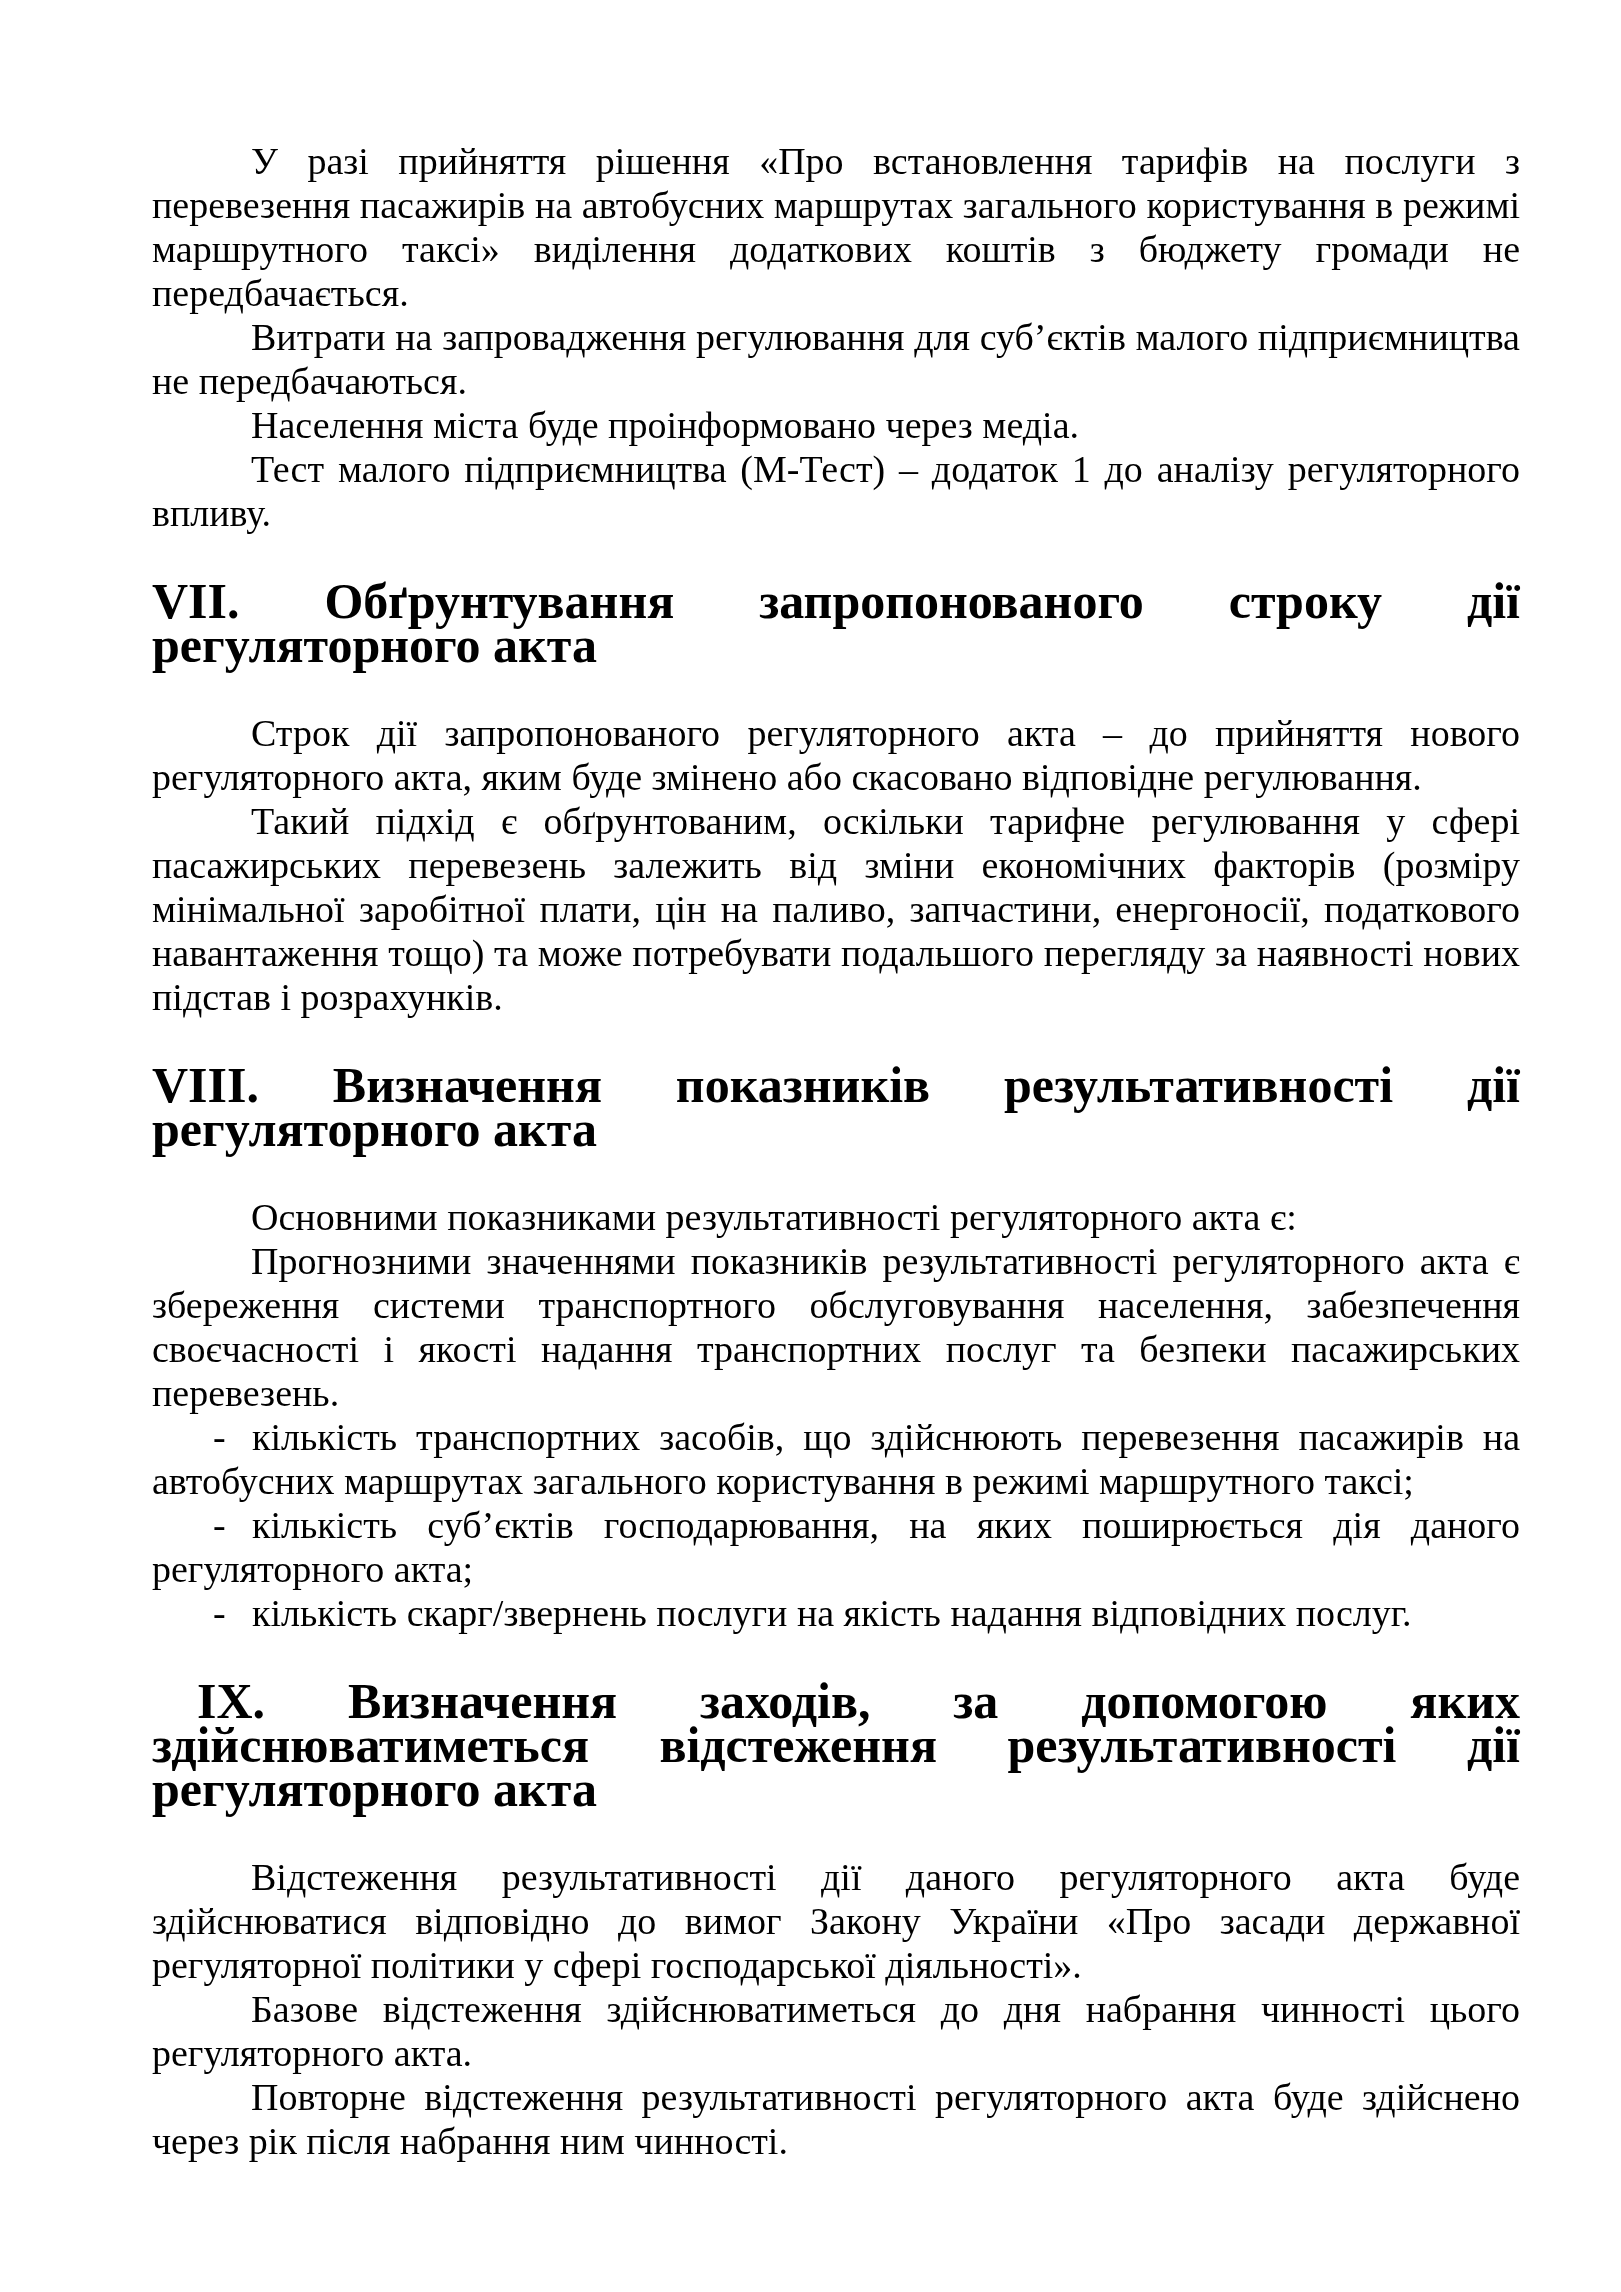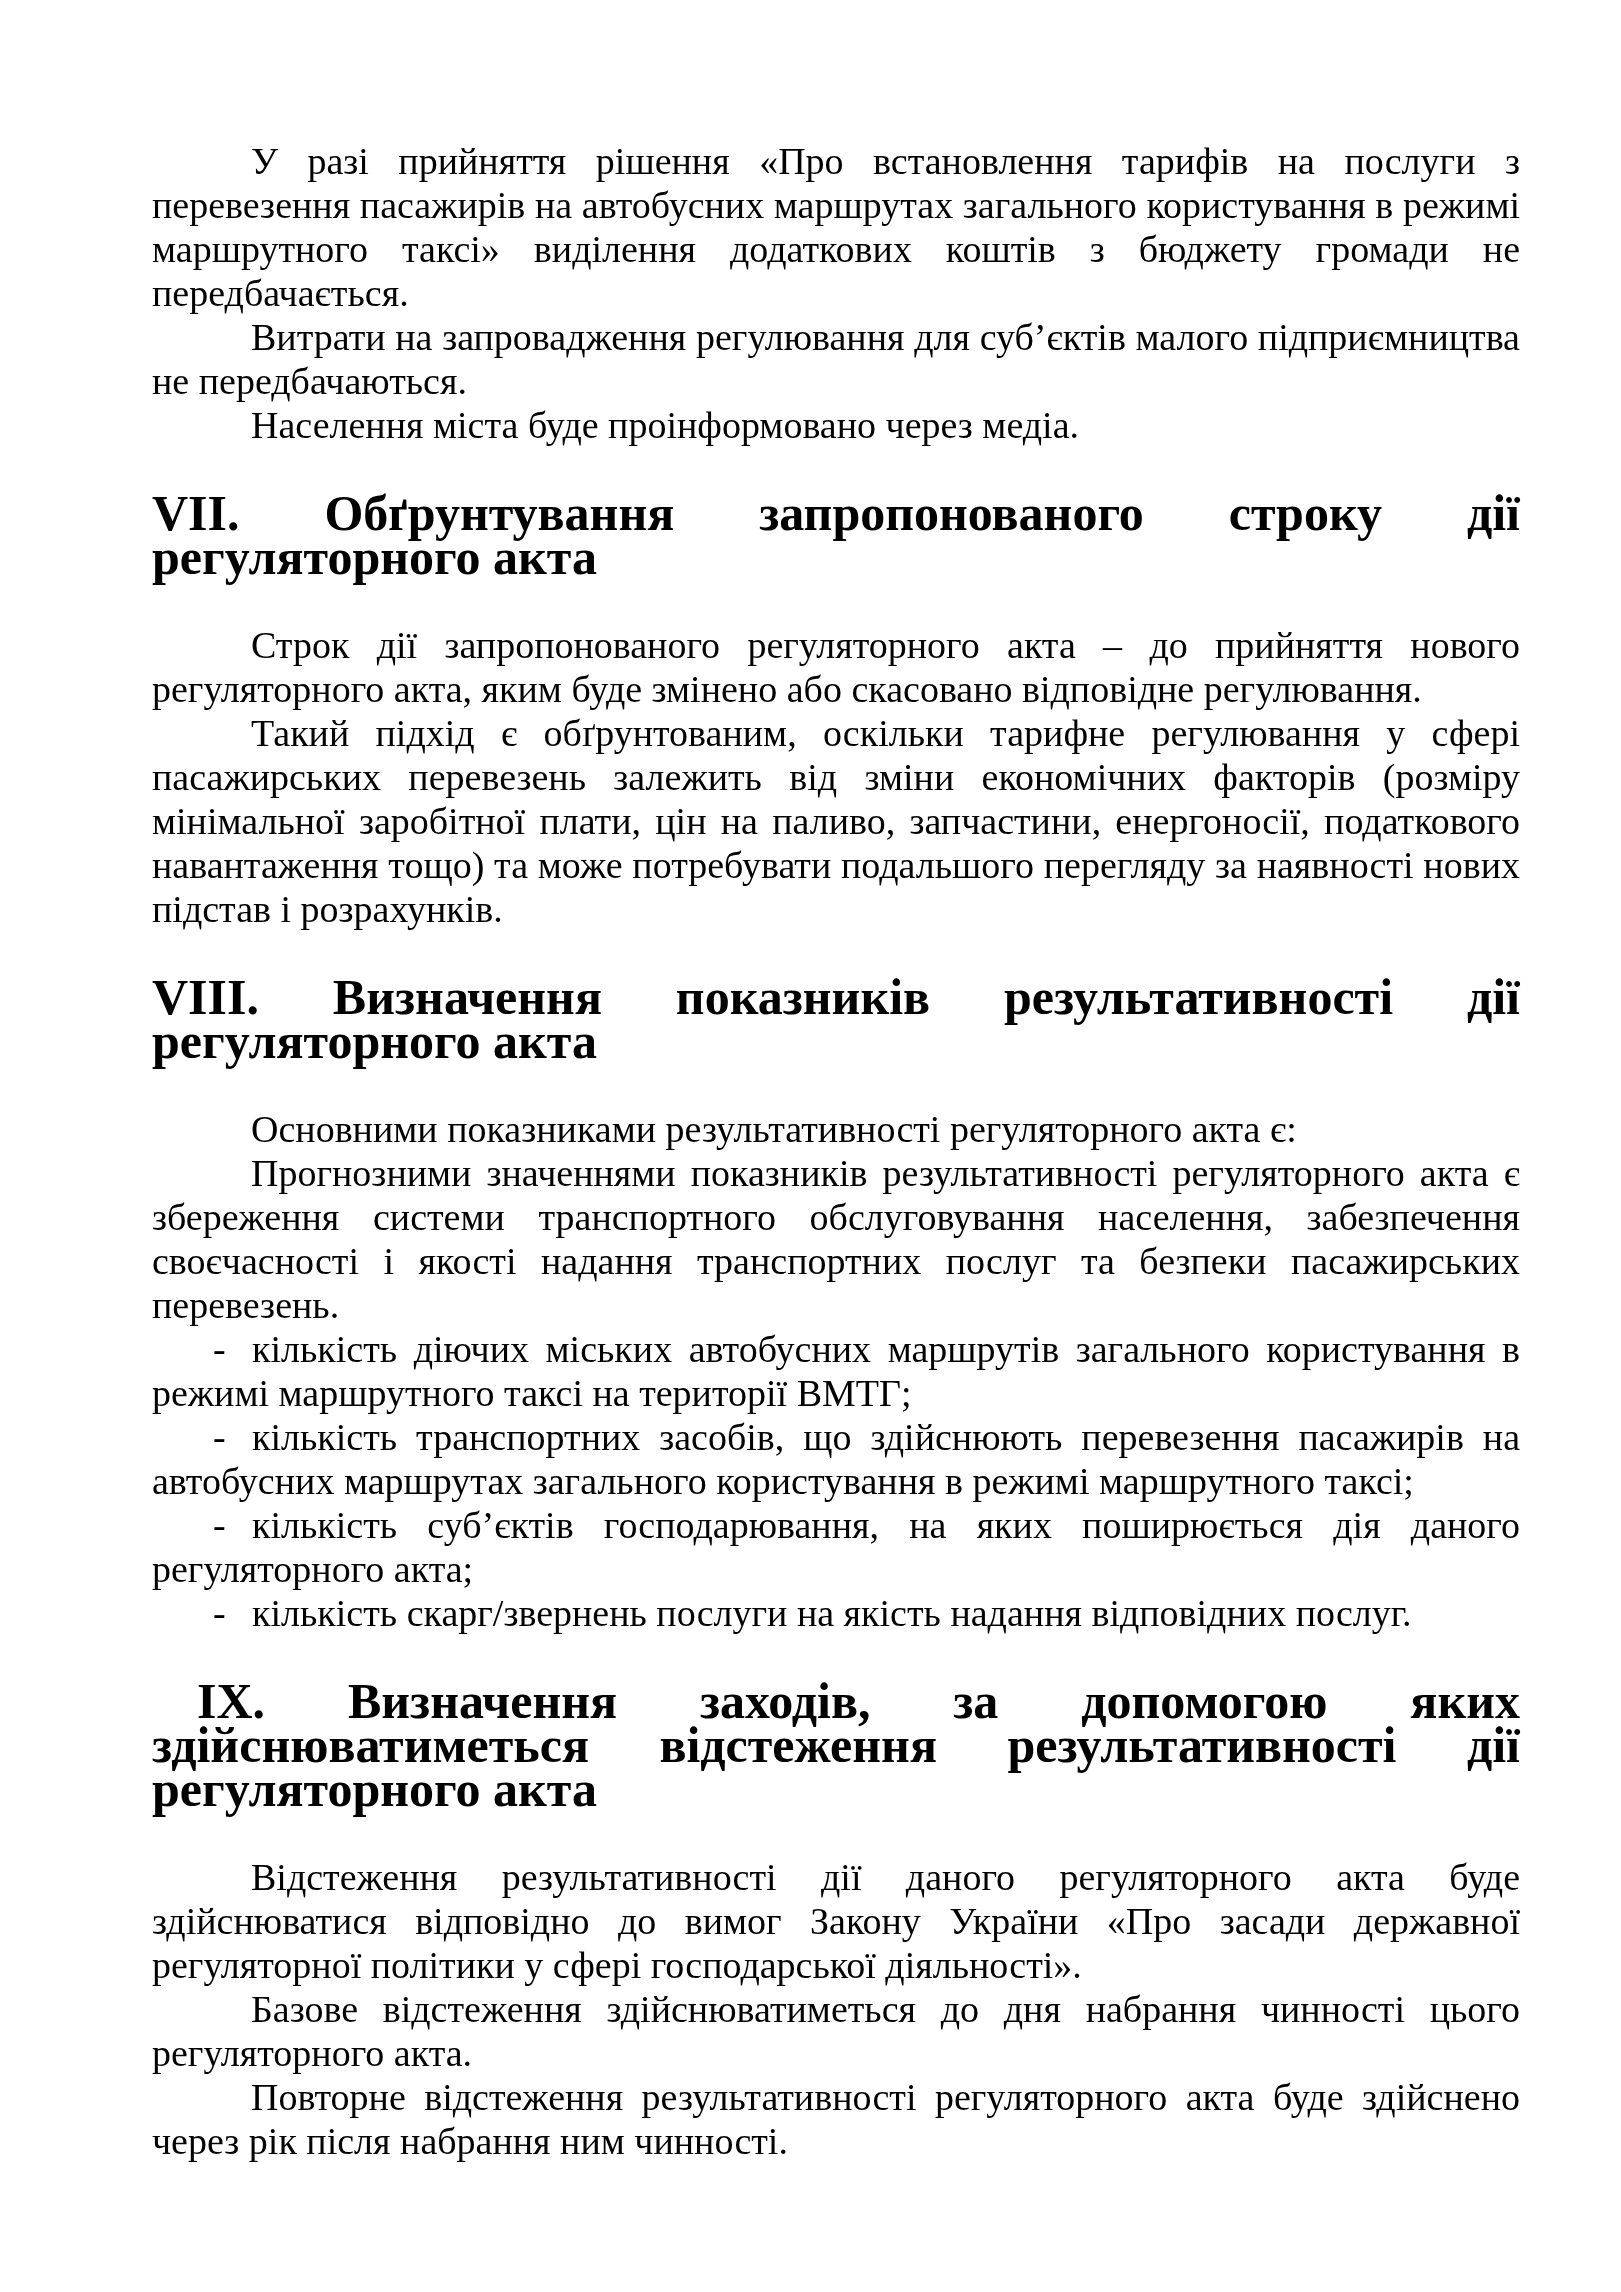--- a/index.html
+++ b/index.html
@@ -52,32 +52,32 @@
   }
 </style>
 </head>
 <body>
 
 <div class="page">
 
   <p class="para first-indent">У разі прийняття рішення «Про встановлення тарифів на послуги з перевезення пасажирів на автобусних маршрутах загального користування в режимі маршрутного таксі» виділення додаткових коштів з бюджету громади не передбачається.</p>
   <p class="para first-indent">Витрати на запровадження регулювання для суб’єктів малого підприємництва не передбачаються.</p>
   <p class="para first-indent">Населення міста буде проінформовано через медіа.</p>
+  <p class="para first-indent">Тест малого підприємництва (М-Тест) – додаток 1 до аналізу регуляторного впливу.</p>
 
   <h2 class="section-heading">VII. Обґрунтування запропонованого строку дії регуляторного акта</h2>
 
   <p class="para first-indent">Строк дії запропонованого регуляторного акта – до прийняття нового регуляторного акта, яким буде змінено або скасовано відповідне регулювання.</p>
   <p class="para first-indent">Такий підхід є обґрунтованим, оскільки тарифне регулювання у сфері пасажирських перевезень залежить від зміни економічних факторів (розміру мінімальної заробітної плати, цін на паливо, запчастини, енергоносії, податкового навантаження тощо) та може потребувати подальшого перегляду за наявності нових підстав і розрахунків.</p>
 
   <h2 class="section-heading">VIII. Визначення показників результативності дії регуляторного акта</h2>
 
   <p class="para first-indent">Основними показниками результативності регуляторного акта є:</p>
   <p class="para first-indent">Прогнозними значеннями показників результативності регуляторного акта є збереження системи транспортного обслуговування населення, забезпечення своєчасності і якості надання транспортних послуг та безпеки пасажирських перевезень.</p>
 
-  <p class="list-item"><span class="bullet">-</span><span>кількість діючих міських автобусних маршрутів загального користування в режимі маршрутного таксі на території ВМТГ;</span></p>
   <p class="list-item"><span class="bullet">-</span><span>кількість транспортних засобів, що здійснюють перевезення пасажирів на автобусних маршрутах загального користування в режимі маршрутного таксі;</span></p>
   <p class="list-item"><span class="bullet">-</span><span>кількість суб’єктів господарювання, на яких поширюється дія даного регуляторного акта;</span></p>
   <p class="list-item"><span class="bullet">-</span><span>кількість скарг/звернень послуги на якість надання відповідних послуг.</span></p>
 
   <h2 class="section-heading small-indent">IX. Визначення заходів, за допомогою яких здійснюватиметься відстеження результативності дії регуляторного акта</h2>
 
   <p class="para first-indent">Відстеження результативності дії даного регуляторного акта буде здійснюватися відповідно до вимог Закону України «Про засади державної регуляторної політики у сфері господарської діяльності».</p>
   <p class="para first-indent">Базове відстеження здійснюватиметься до дня набрання чинності цього регуляторного акта.</p>
   <p class="para first-indent">Повторне відстеження результативності регуляторного акта буде здійснено через рік після набрання ним чинності.</p>
 

